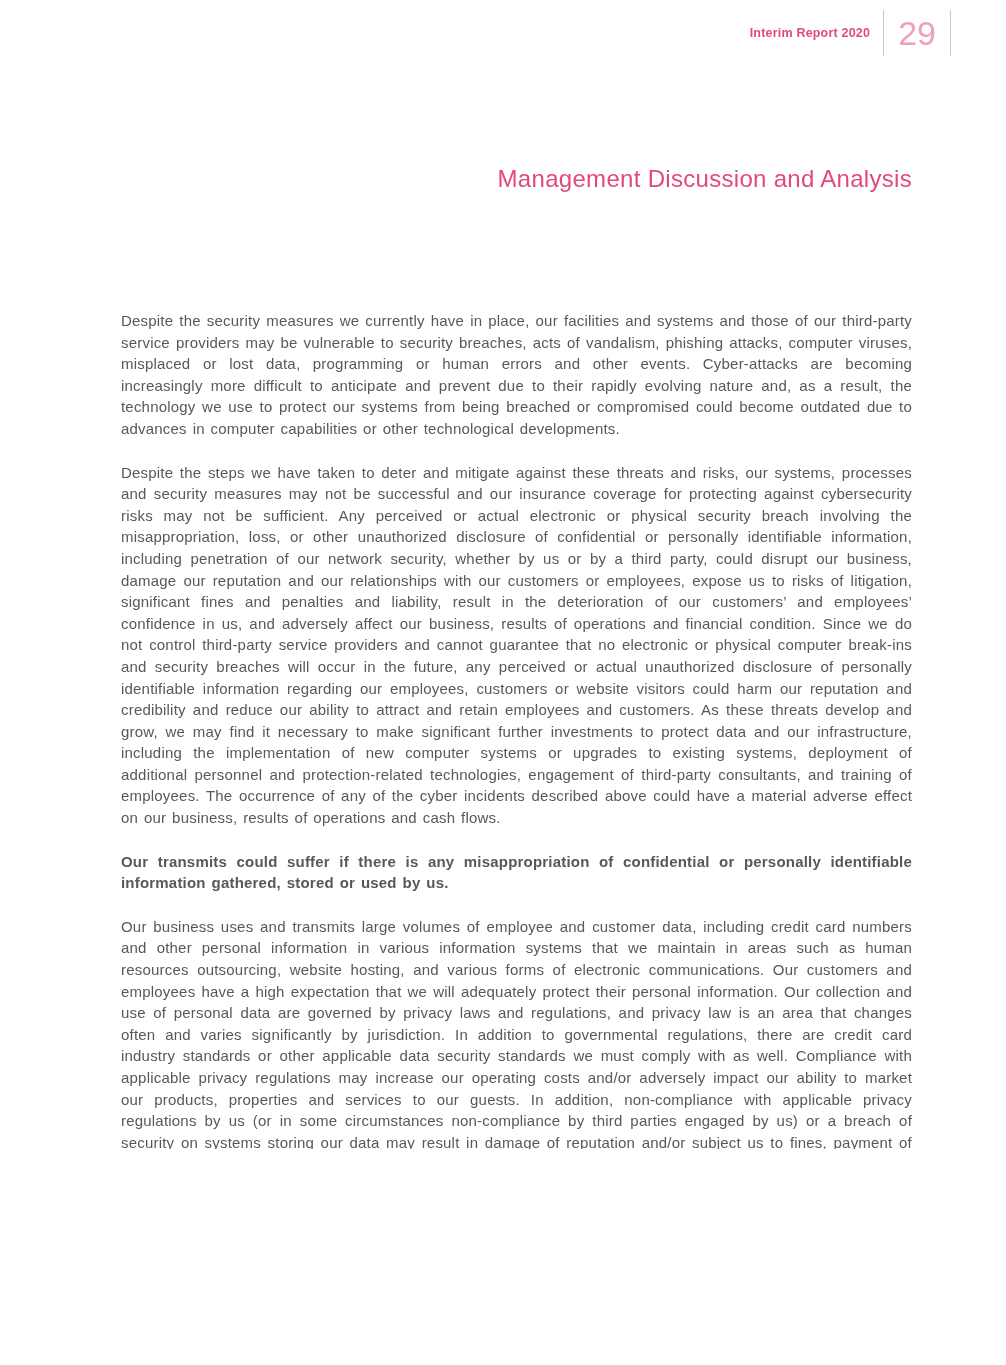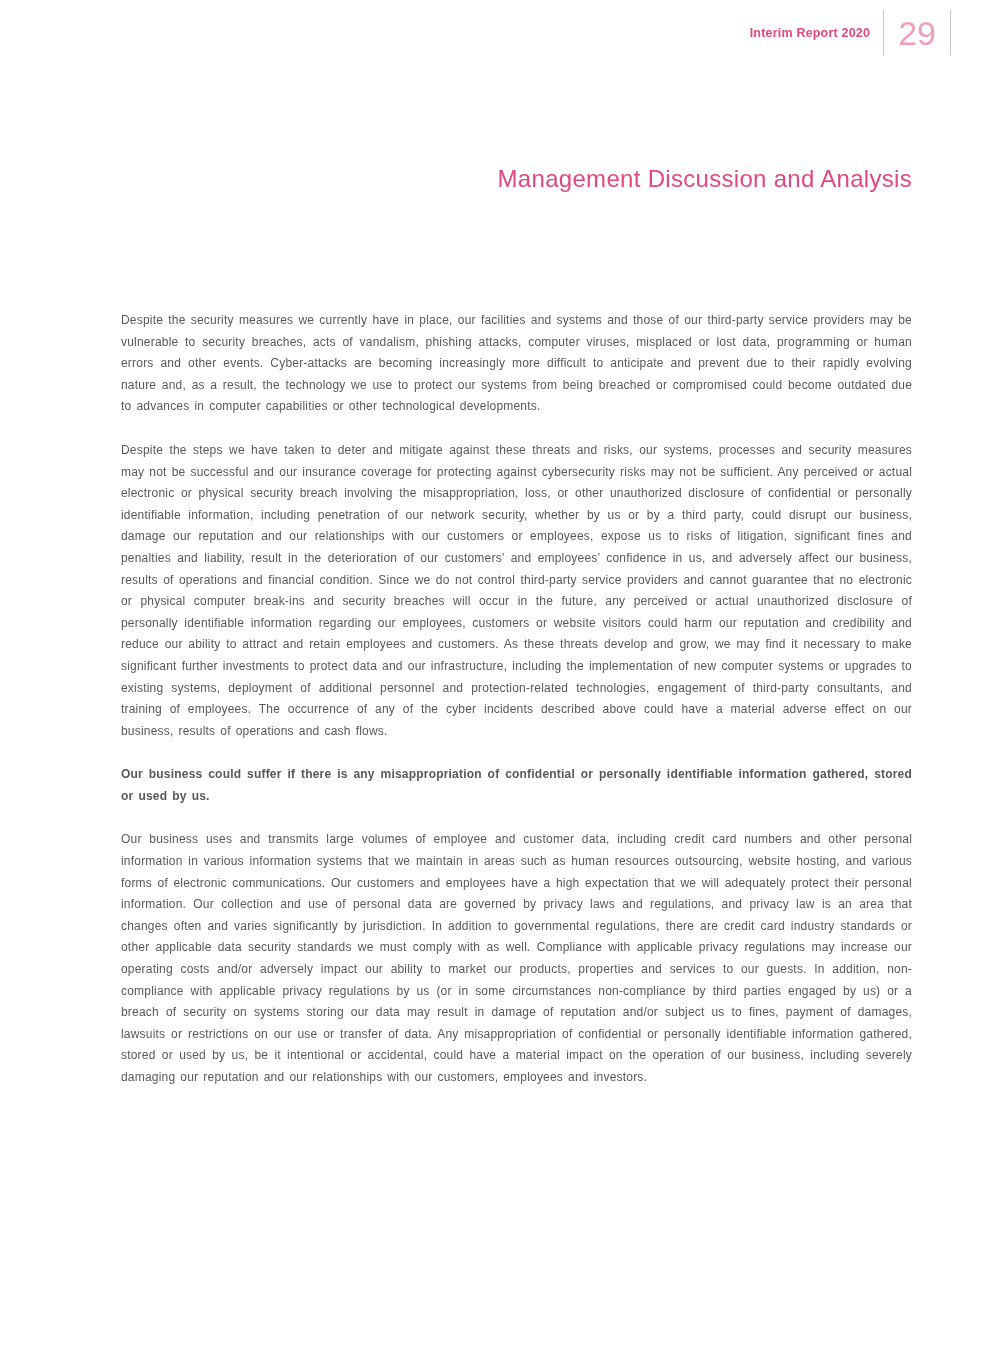--- a/index.html
+++ b/index.html
@@ -61,21 +61,21 @@
     text-align:right;
     color:var(--accent);
     font-size:24px;
     font-weight:400;
     letter-spacing:0.3px;
   }
   .doc-title + .para{
     margin-top:117px;
   }
   .para{
-    font-size:12px;
+    font-size:15px;
     line-height:21.6px;
     color:var(--text);
     text-align:justify;
     letter-spacing:0.2px;
     word-spacing:1.5px;
     margin:0 0 22px 0;
   }
   .para-bold{
     font-weight:700;
   }
@@ -92,18 +92,18 @@
     <span class="vrule"></span>
   </header>
 
   <main class="content">
     <h1 class="doc-title">Management Discussion and Analysis</h1>
 
     <p class="para">Despite the security measures we currently have in place, our facilities and systems and those of our third-party service providers may be vulnerable to security breaches, acts of vandalism, phishing attacks, computer viruses, misplaced or lost data, programming or human errors and other events. Cyber-attacks are becoming increasingly more difficult to anticipate and prevent due to their rapidly evolving nature and, as a result, the technology we use to protect our systems from being breached or compromised could become outdated due to advances in computer capabilities or other technological developments.</p>
 
     <p class="para">Despite the steps we have taken to deter and mitigate against these threats and risks, our systems, processes and security measures may not be successful and our insurance coverage for protecting against cybersecurity risks may not be sufficient. Any perceived or actual electronic or physical security breach involving the misappropriation, loss, or other unauthorized disclosure of confidential or personally identifiable information, including penetration of our network security, whether by us or by a third party, could disrupt our business, damage our reputation and our relationships with our customers or employees, expose us to risks of litigation, significant fines and penalties and liability, result in the deterioration of our customers’ and employees’ confidence in us, and adversely affect our business, results of operations and financial condition. Since we do not control third-party service providers and cannot guarantee that no electronic or physical computer break-ins and security breaches will occur in the future, any perceived or actual unauthorized disclosure of personally identifiable information regarding our employees, customers or website visitors could harm our reputation and credibility and reduce our ability to attract and retain employees and customers. As these threats develop and grow, we may find it necessary to make significant further investments to protect data and our infrastructure, including the implementation of new computer systems or upgrades to existing systems, deployment of additional personnel and protection-related technologies, engagement of third-party consultants, and training of employees. The occurrence of any of the cyber incidents described above could have a material adverse effect on our business, results of operations and cash flows.</p>
 
-    <p class="para para-bold">Our business could suffer if there is any misappropriation of confidential or personally identifiable information gathered, stored or used by us.</p>
+    <p class="para para-bold">Our transmits could suffer if there is any misappropriation of confidential or personally identifiable information gathered, stored or used by us.</p>
 
     <p class="para">Our business uses and transmits large volumes of employee and customer data, including credit card numbers and other personal information in various information systems that we maintain in areas such as human resources outsourcing, website hosting, and various forms of electronic communications. Our customers and employees have a high expectation that we will adequately protect their personal information. Our collection and use of personal data are governed by privacy laws and regulations, and privacy law is an area that changes often and varies significantly by jurisdiction. In addition to governmental regulations, there are credit card industry standards or other applicable data security standards we must comply with as well. Compliance with applicable privacy regulations may increase our operating costs and/or adversely impact our ability to market our products, properties and services to our guests. In addition, non-compliance with applicable privacy regulations by us (or in some circumstances non-compliance by third parties engaged by us) or a breach of security on systems storing our data may result in damage of reputation and/or subject us to fines, payment of damages, lawsuits or restrictions on our use or transfer of data. Any misappropriation of confidential or personally identifiable information gathered, stored or used by us, be it intentional or accidental, could have a material impact on the operation of our business, including severely damaging our reputation and our relationships with our customers, employees and investors.</p>
   </main>
 
 </div>
 
 </body></html>

